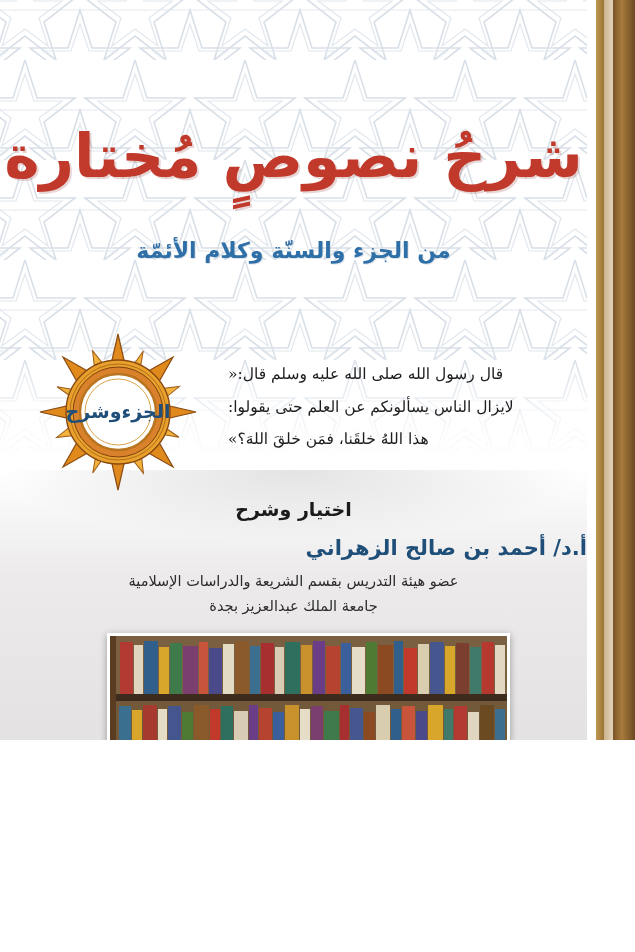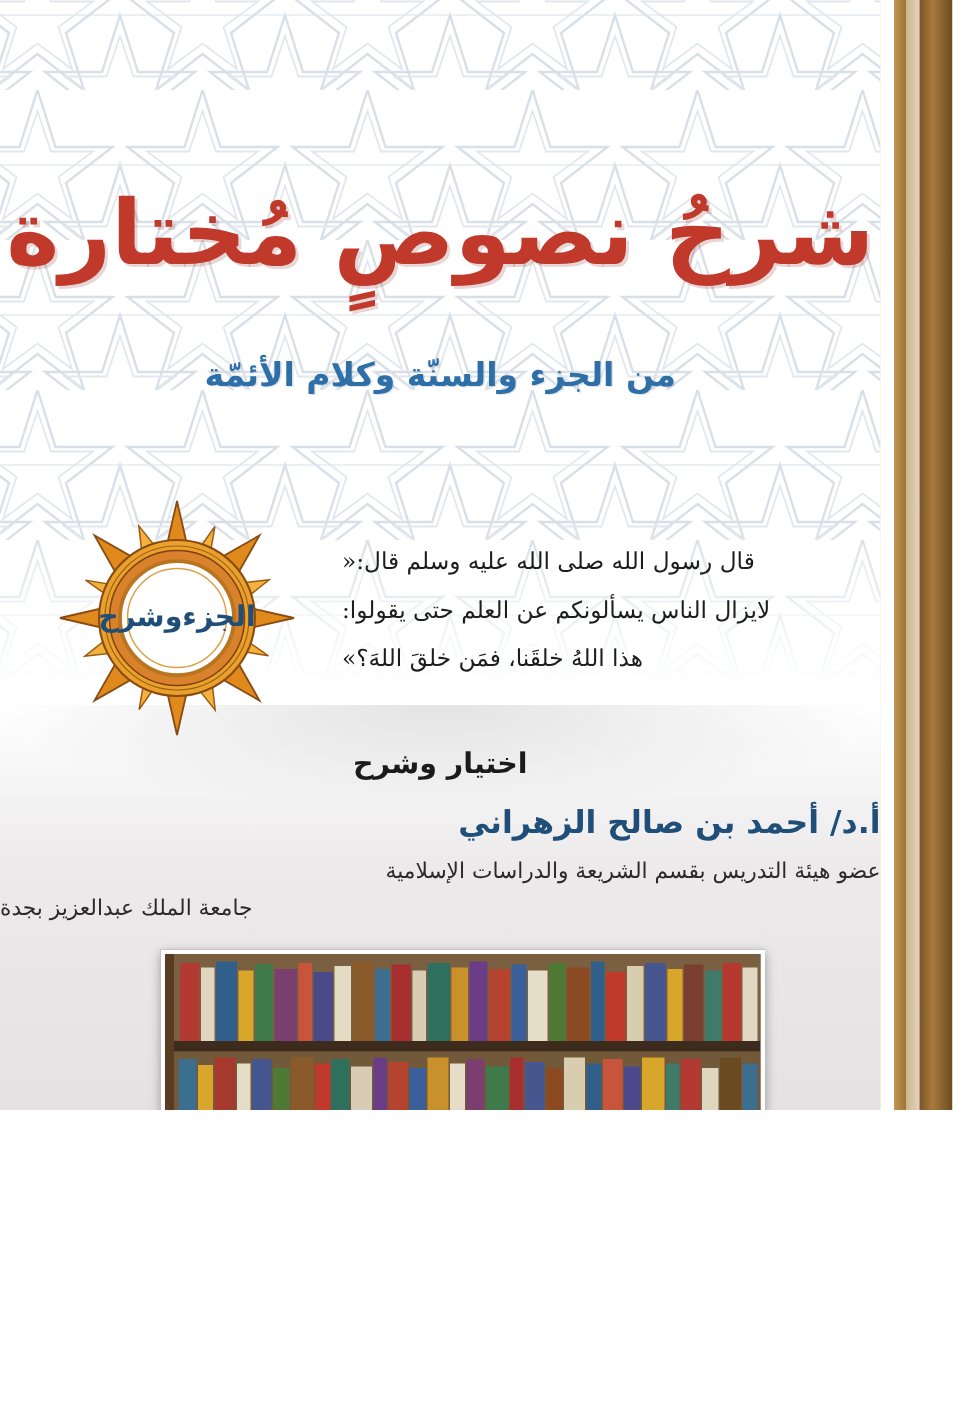--- a/index.html
+++ b/index.html
@@ -191,30 +191,31 @@
     direction: rtl;
     font-size: 21px;
     font-weight: bold;
     color: #1f4e79;
   }
   .affil1 {
     position: absolute;
     top: 573px;
     left: 0;
     width: 587px;
+    text-align: center;
     direction: rtl;
     font-size: 14.5px;
     color: #2a2a2a;
   }
   .affil2 {
     position: absolute;
     top: 598px;
     left: 0;
     width: 587px;
-    text-align: left;
+    text-align: center;
     direction: rtl;
     font-size: 14.5px;
     color: #2a2a2a;
   }
 
   
   .photo {
     position: absolute;
     top: 633px;
     left: 107px;

